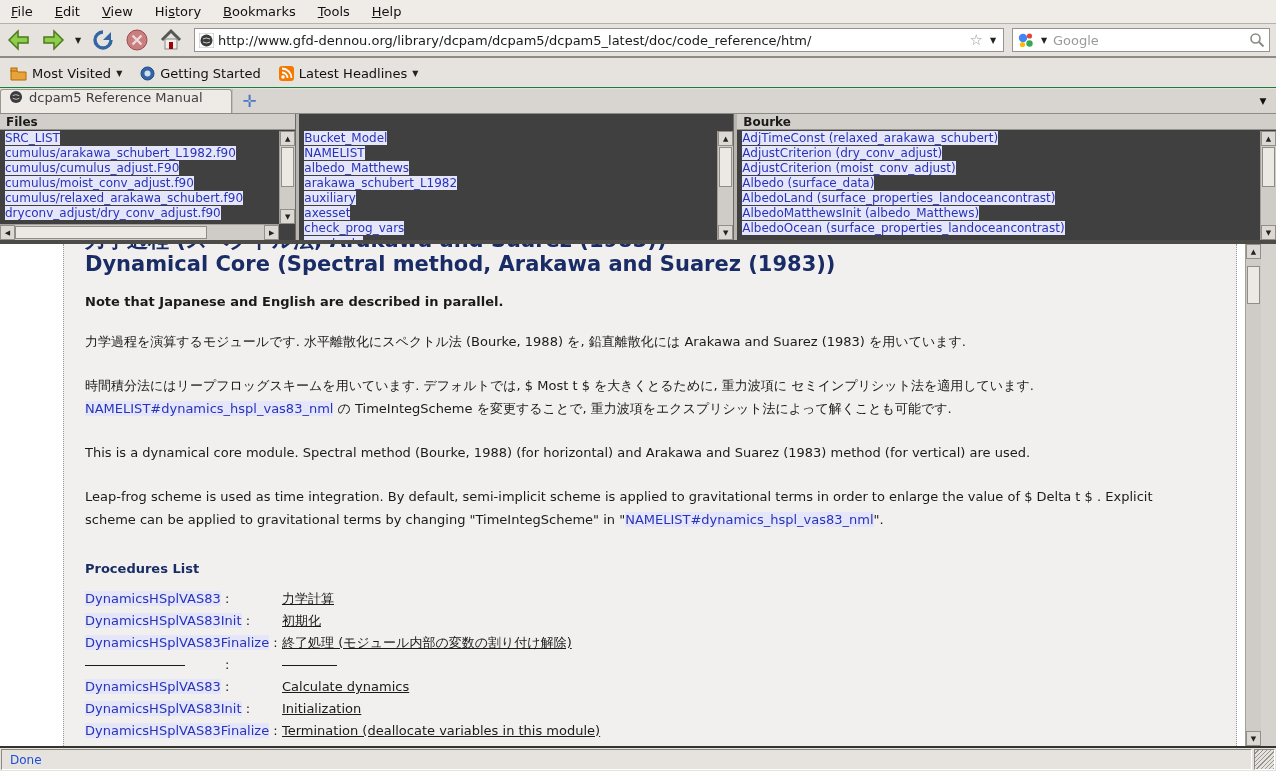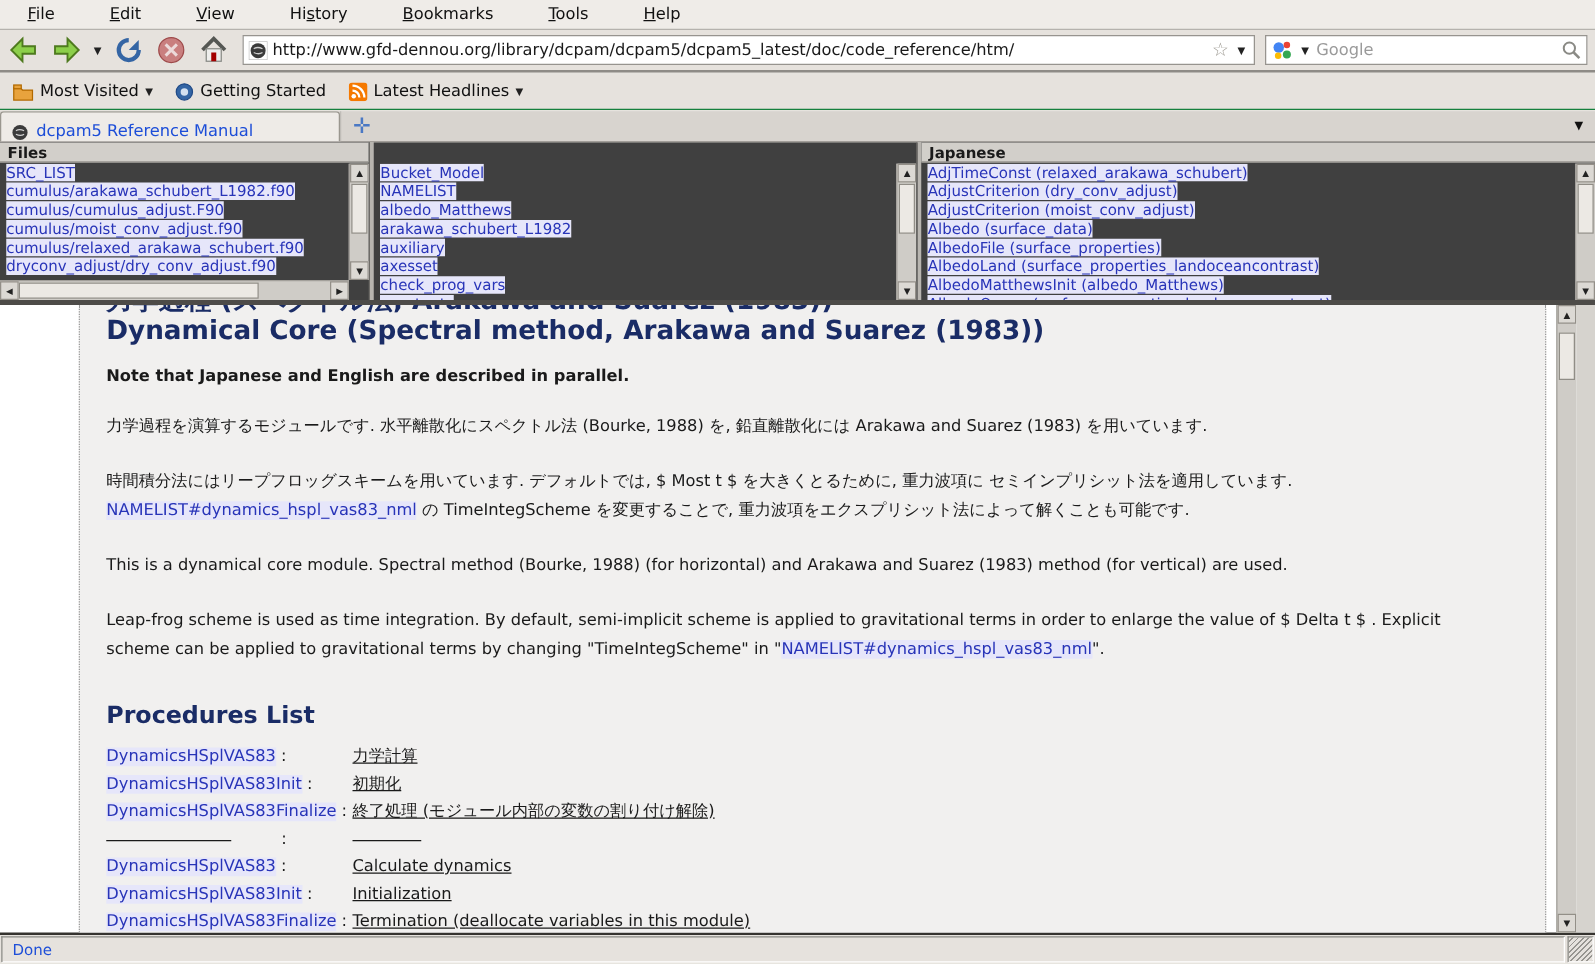--- a/index.html
+++ b/index.html
@@ -6,21 +6,21 @@
   html,body { width:1276px; height:771px; overflow:hidden; }
   body {
     font-family:"DejaVu Sans","Liberation Sans",sans-serif;
     font-size:13px; color:#1a1a1a; background:#e6e3de; position:relative;
   }
   #window { position:absolute; inset:0; width:1276px; height:771px; }
 
   
   #menubar { position:absolute; left:0; top:0; width:1276px; height:24px;
     background:#efece8; border-bottom:1px solid #b5b2ad; display:flex; align-items:center; }
-  .menu-item { padding:3px 22px; font-size:13px; color:#111; cursor:default; }
+  .menu-item { padding:3px 11px; font-size:13px; color:#111; cursor:default; }
   .menu-item .accel { text-decoration:underline; }
 
   
   #navbar { position:absolute; left:0; top:24px; width:1276px; height:34px;
     background:#e6e2dd; border-bottom:2px solid #8e8b86; display:flex; align-items:center; gap:4px; padding:0 4px; }
   .tool-btn { width:30px; height:28px; display:flex; align-items:center; justify-content:center; }
   .tiny-drop { width:12px; font-size:8px; color:#222; text-align:center; }
   #urlbar { flex:1; height:24px; background:#fff; border:1px solid #97948f;
     display:flex; align-items:center; padding:0 4px; gap:4px; margin:0 4px; }
   #urlbar input { flex:1; border:none; outline:none; font:13px "DejaVu Sans",sans-serif; color:#1a1a1a; background:transparent; }
@@ -32,22 +32,22 @@
 
   
   #bookmarksbar { position:absolute; left:0; top:60px; width:1276px; height:28px;
     background:#e6e2dd; border-bottom:1px solid #15803d; display:flex; align-items:center; gap:6px; padding:0 4px; }
   .bm-item { display:flex; align-items:center; gap:5px; padding:2px 6px; font-size:13px; color:#111; }
   .bm-drop { font-size:8px; color:#222; }
 
   
   #tabbar { position:absolute; left:0; top:89px; width:1276px; height:25px;
     background:#d8d4cf; border-bottom:1px solid #8e8b86; display:flex; align-items:flex-end; }
-  #tab-active { width:272px; height:24px; background:#eeebe7; border:1px solid #9a978f; border-bottom:none;
-    border-radius:3px 3px 0 0; display:flex; align-items:flex-end; gap:6px; padding:0 8px; font-size:13px; color:#1d4ed8; }
+  #tab-active { width:232px; height:24px; background:#eeebe7; border:1px solid #9a978f; border-bottom:none;
+    border-radius:3px 3px 0 0; display:flex; align-items:flex-start; gap:6px; padding:0 8px; font-size:13px; color:#404040; }
   #newtab-btn { width:34px; height:24px; display:flex; align-items:center; justify-content:center;
     color:#4a78c4; font-size:17px; font-weight:bold; border-left:1px solid #c0bdb8; }
   #alltabs-btn { margin-left:auto; width:26px; height:24px; display:flex; align-items:center; justify-content:center; font-size:9px; color:#111; }
 
   
   #framesrow { position:absolute; left:0; top:114px; width:1276px; height:126px; background:#b8b5b0; display:flex; }
   .frame { background:#404040; position:relative; overflow:hidden; border-right:1px solid #6d6b67; height:126px; }
   #frame-files { width:297px; }
   #frame-classes { width:436px; margin-left:3px; }
   #frame-methods { width:540px; margin-left:3px; border-right:none; }
@@ -75,21 +75,21 @@
     border-left:1px dotted #999; border-right:1px dotted #999; overflow:hidden; padding:0 0 0 21px; }
   #main-sb { position:absolute; right:15px; top:0; bottom:0; width:16px; background:#cfccc7; border-left:1px solid #a3a09b; }
   #main-edge { position:absolute; right:0; top:0; bottom:0; width:15px; background:#d6d3ce; }
 
   .clip-line { height:6px; overflow:hidden; }
   .clip-line h1 { transform:translateY(-20px); }
   h1 { font-size:21px; font-weight:bold; color:var(--head,#1a2c66); margin-top:2px; }
   .note { font-weight:bold; margin-top:18px; }
   .para { margin-top:21px; line-height:23px; max-width:1120px; }
   .para a, .link { color:var(--link,#2834b8); background:var(--linkbg,#e6e6fa); text-decoration:none; cursor:pointer; }
-  h2 { font-size:19px; font-weight:bold; color:var(--head,#1a2c66); margin-top:30px; }
+  h2 { font-size:13px; font-weight:bold; color:var(--head,#1a2c66); margin-top:30px; }
 
   #proc-table { margin-top:12px;text-decoration:underline; }
   .proc-row { height:22px; line-height:22px; white-space:nowrap; }
   .proc-link { display:inline-block; width:197px; }
   .proc-link a { color:var(--link,#2834b8); background:var(--linkbg,#e6e6fa); text-decoration:none; cursor:pointer; }
   .proc-link::after { content:" :"; color:#1a1a1a; }
   .proc-divider { height:22px; position:relative; }
   .line1 { position:absolute; left:0; top:11px; width:100px; border-top:1px solid #1a1a1a; }
   .proc-divider::before { content:":"; position:absolute; left:140px; top:0; line-height:22px; }
   .line2 { position:absolute; left:197px; top:11px; width:55px; border-top:1px solid #1a1a1a; }
@@ -275,28 +275,27 @@
           <div class="frame-row"><a>constants</a></div>
         </div>
       <div class="sb-v">
         <div class="sb-btn up">▲</div>
         <div class="sb-thumb" style="top:16px; height:40px;"></div>
         <div class="sb-btn down">▼</div>
       </div>
     </div>
 
     <div class="frame" id="frame-methods">
-      <div class="frame-header">Japanese</div>
+      <div class="frame-header">Bourke</div>
       <div class="frame-list">
 
       <div class="frame-row"><a>AdjTimeConst (relaxed_arakawa_schubert)</a></div>
           <div class="frame-row"><a>AdjustCriterion (dry_conv_adjust)</a></div>
           <div class="frame-row"><a>AdjustCriterion (moist_conv_adjust)</a></div>
           <div class="frame-row"><a>Albedo (surface_data)</a></div>
-          <div class="frame-row"><a>AlbedoFile (surface_properties)</a></div>
           <div class="frame-row"><a>AlbedoLand (surface_properties_landoceancontrast)</a></div>
           <div class="frame-row"><a>AlbedoMatthewsInit (albedo_Matthews)</a></div>
           <div class="frame-row"><a>AlbedoOcean (surface_properties_landoceancontrast)</a></div>
         </div>
       <div class="sb-v">
         <div class="sb-btn up">▲</div>
         <div class="sb-thumb" style="top:16px; height:40px;"></div>
         <div class="sb-btn down">▼</div>
       </div>
     </div>

